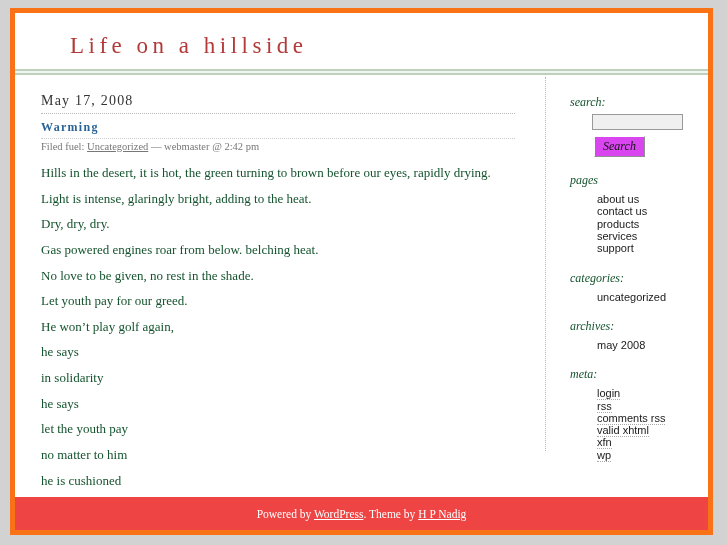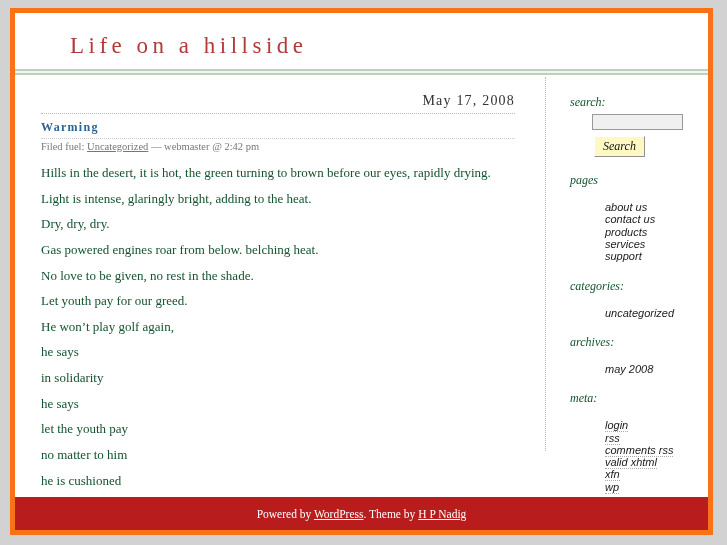--- a/index.html
+++ b/index.html
@@ -76,21 +76,20 @@
   }
   
   .post-date {
     font-family: "Liberation Serif", serif;
     font-size: 14px;
     letter-spacing: 1.2px;
     color: #333333;
     padding-bottom: 4px;
     border-bottom: 1px dotted #bbbbbb;
     margin: 0 0 6px 8px;
-    text-align: right;
   }
   .post-title {
     font-family: Liberation Serif, serif;
     font-size: 12px;
     font-weight: bold;
     letter-spacing: 1.3px;
     color: #2a6496;
     margin: 0 0 2px 8px;
     padding-bottom: 3px;
     border-bottom: 1px dotted #cccccc;
@@ -119,23 +118,22 @@
   .side-head {
     font-family: "Liberation Serif", serif;
     font-style: italic;
     font-size: 12px;
     color: #14532d;
     margin: 0 0 4px 0;
   }
   .side-block { margin-bottom: 16px; }
   .side-list {
     list-style: none;
-    margin: 13px;
+    margin: 5px;
     padding: 0 0 0 22px;
-    font-style: italic;
   }
   .side-list li {
     font-family: "Liberation Sans", sans-serif;
     font-size: 11px;
     color: #1a1a1a;
     line-height: 1.12;
   }
   .side-list li a {
     font-family: "Liberation Sans", sans-serif;
     color: #1a1a1a;
@@ -153,33 +151,33 @@
     font-size: 11px;
     box-sizing: border-box;
   }
   #search-button {
     margin: 0 0 0 24px;
     padding: 2px 8px;
     font-family: "Liberation Serif", serif;
     font-style: italic;
     font-size: 12px;
     color: #111111;
-    background: #fef9c3;
+    background: #d946ef;
     border: 1px solid #909090;
     border-top-color: #ffffff;
     border-left-color: #ffffff;
     cursor: pointer;
   }
   
   #footer {
     position: absolute;
     left: 0;
     bottom: 0;
     width: 100%;
-    background: #b91c1c;
+    background: #ef4444;
     text-align: center;
     padding: 7px 0 8px 0;
     box-sizing: border-box;
   }
   #footer-text {
     font-family: "Liberation Serif", serif;
     font-size: 11.5px;
     color: #ffffff;
   }
   #footer-text a {

